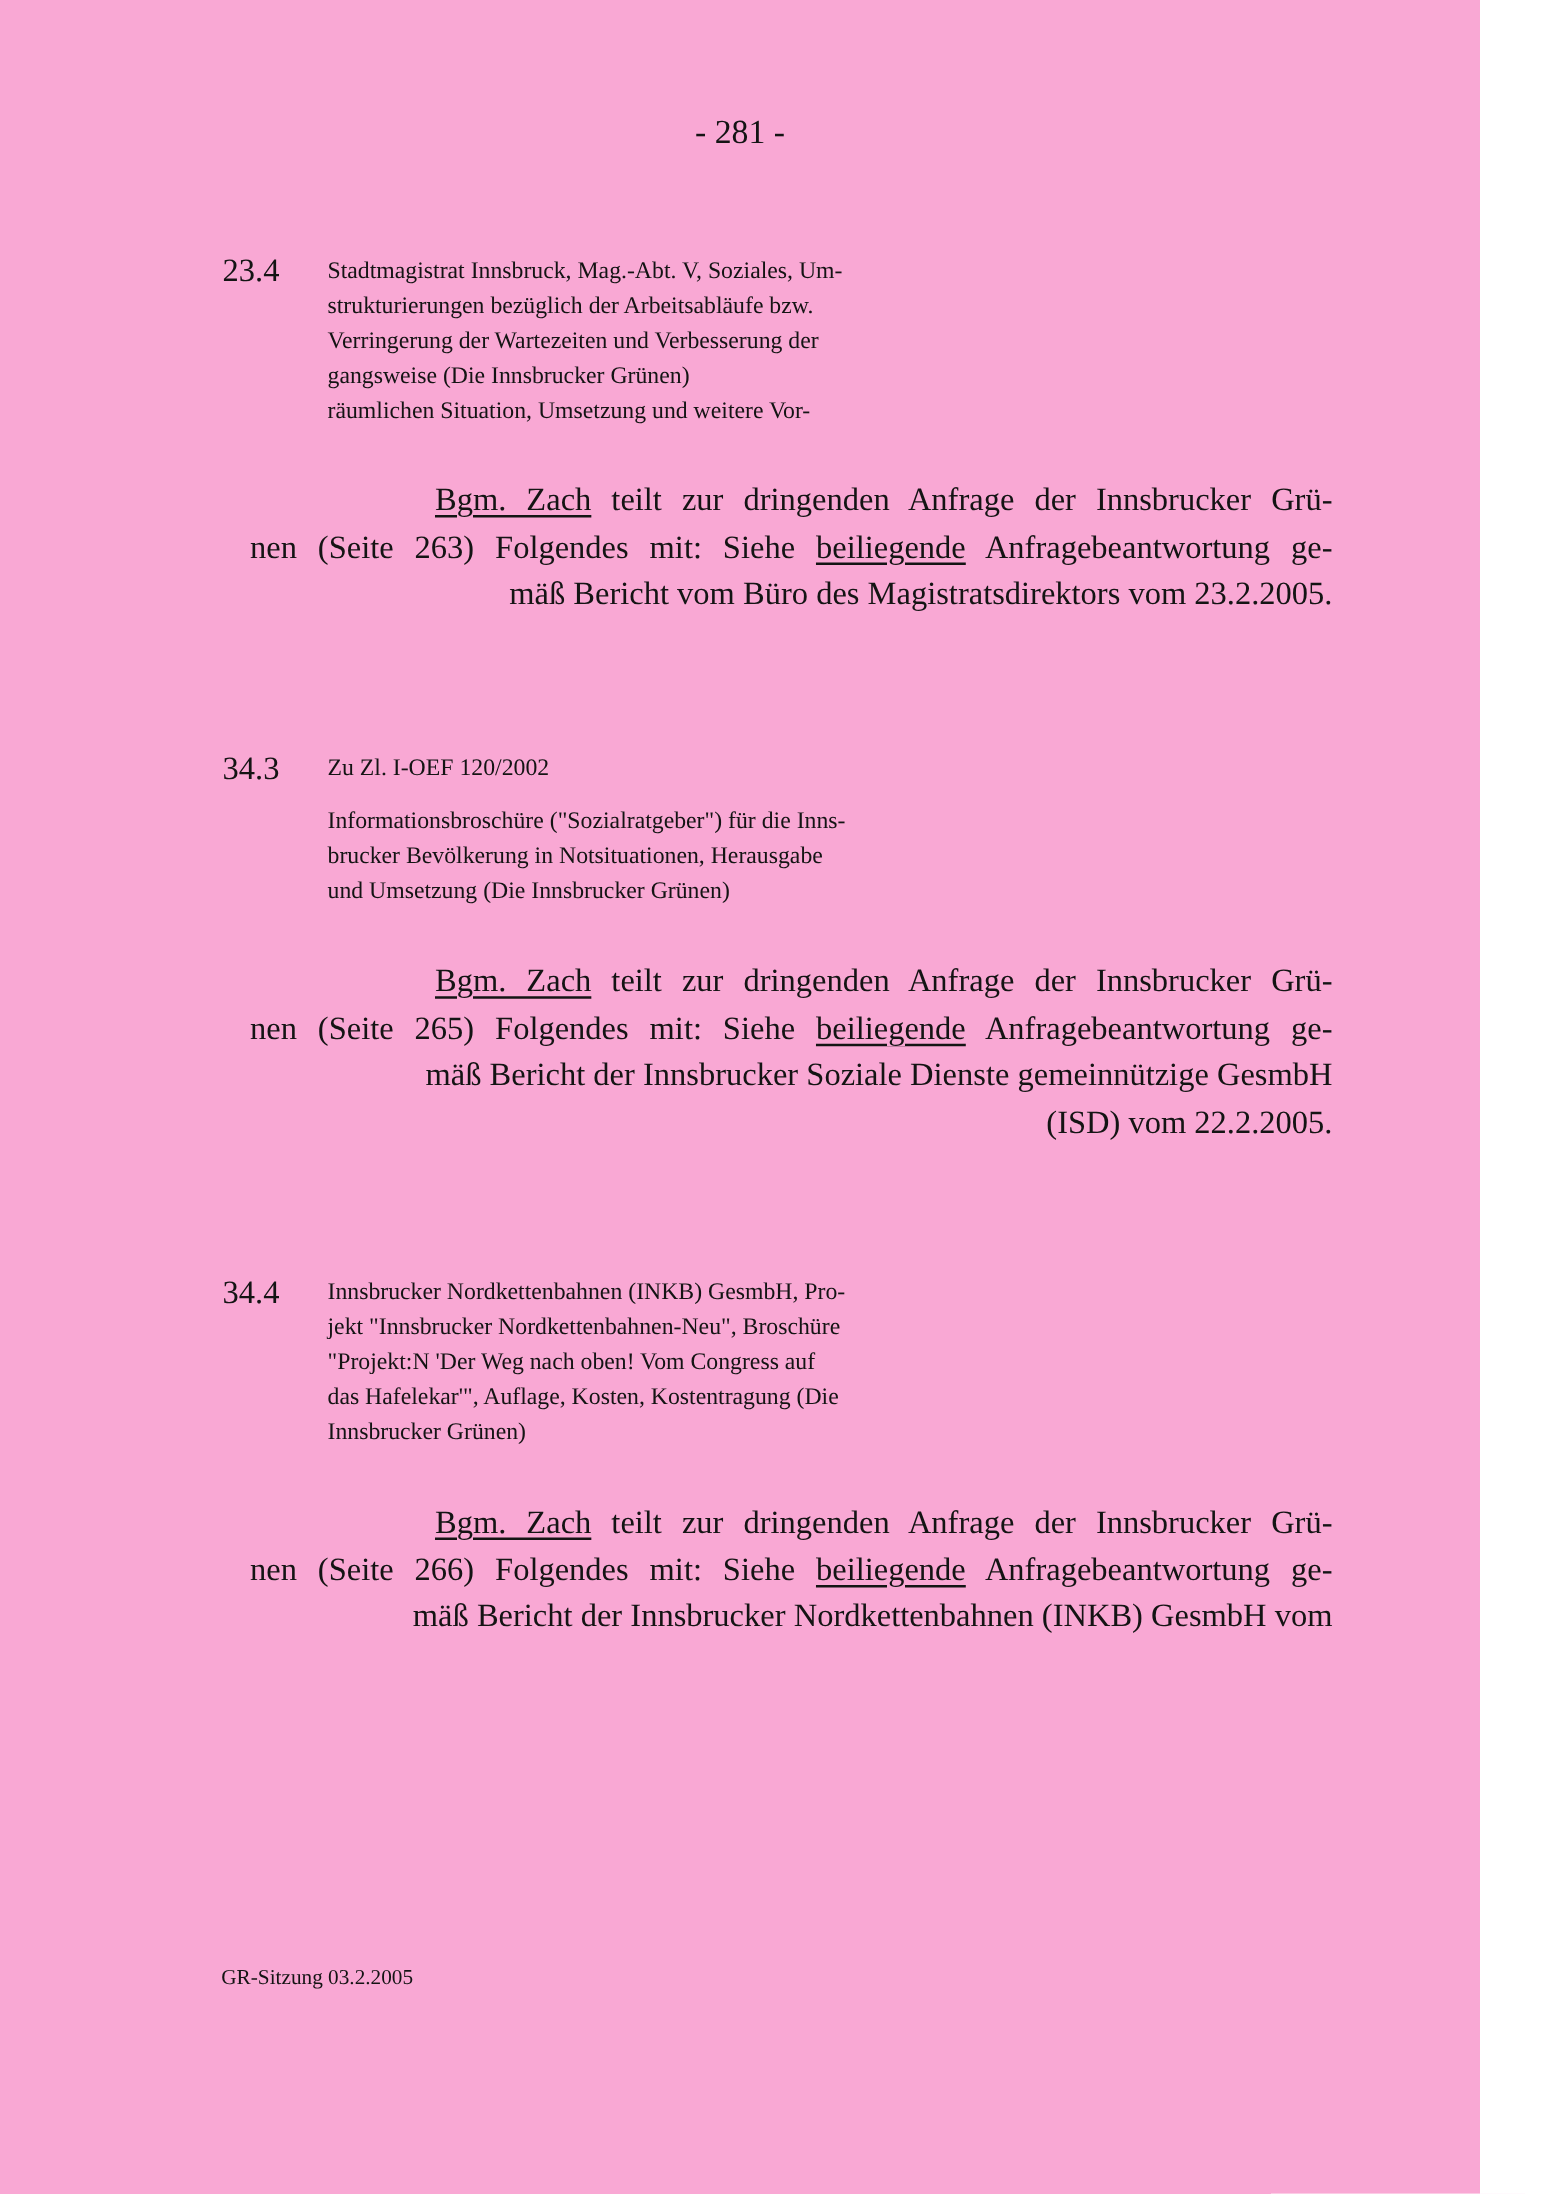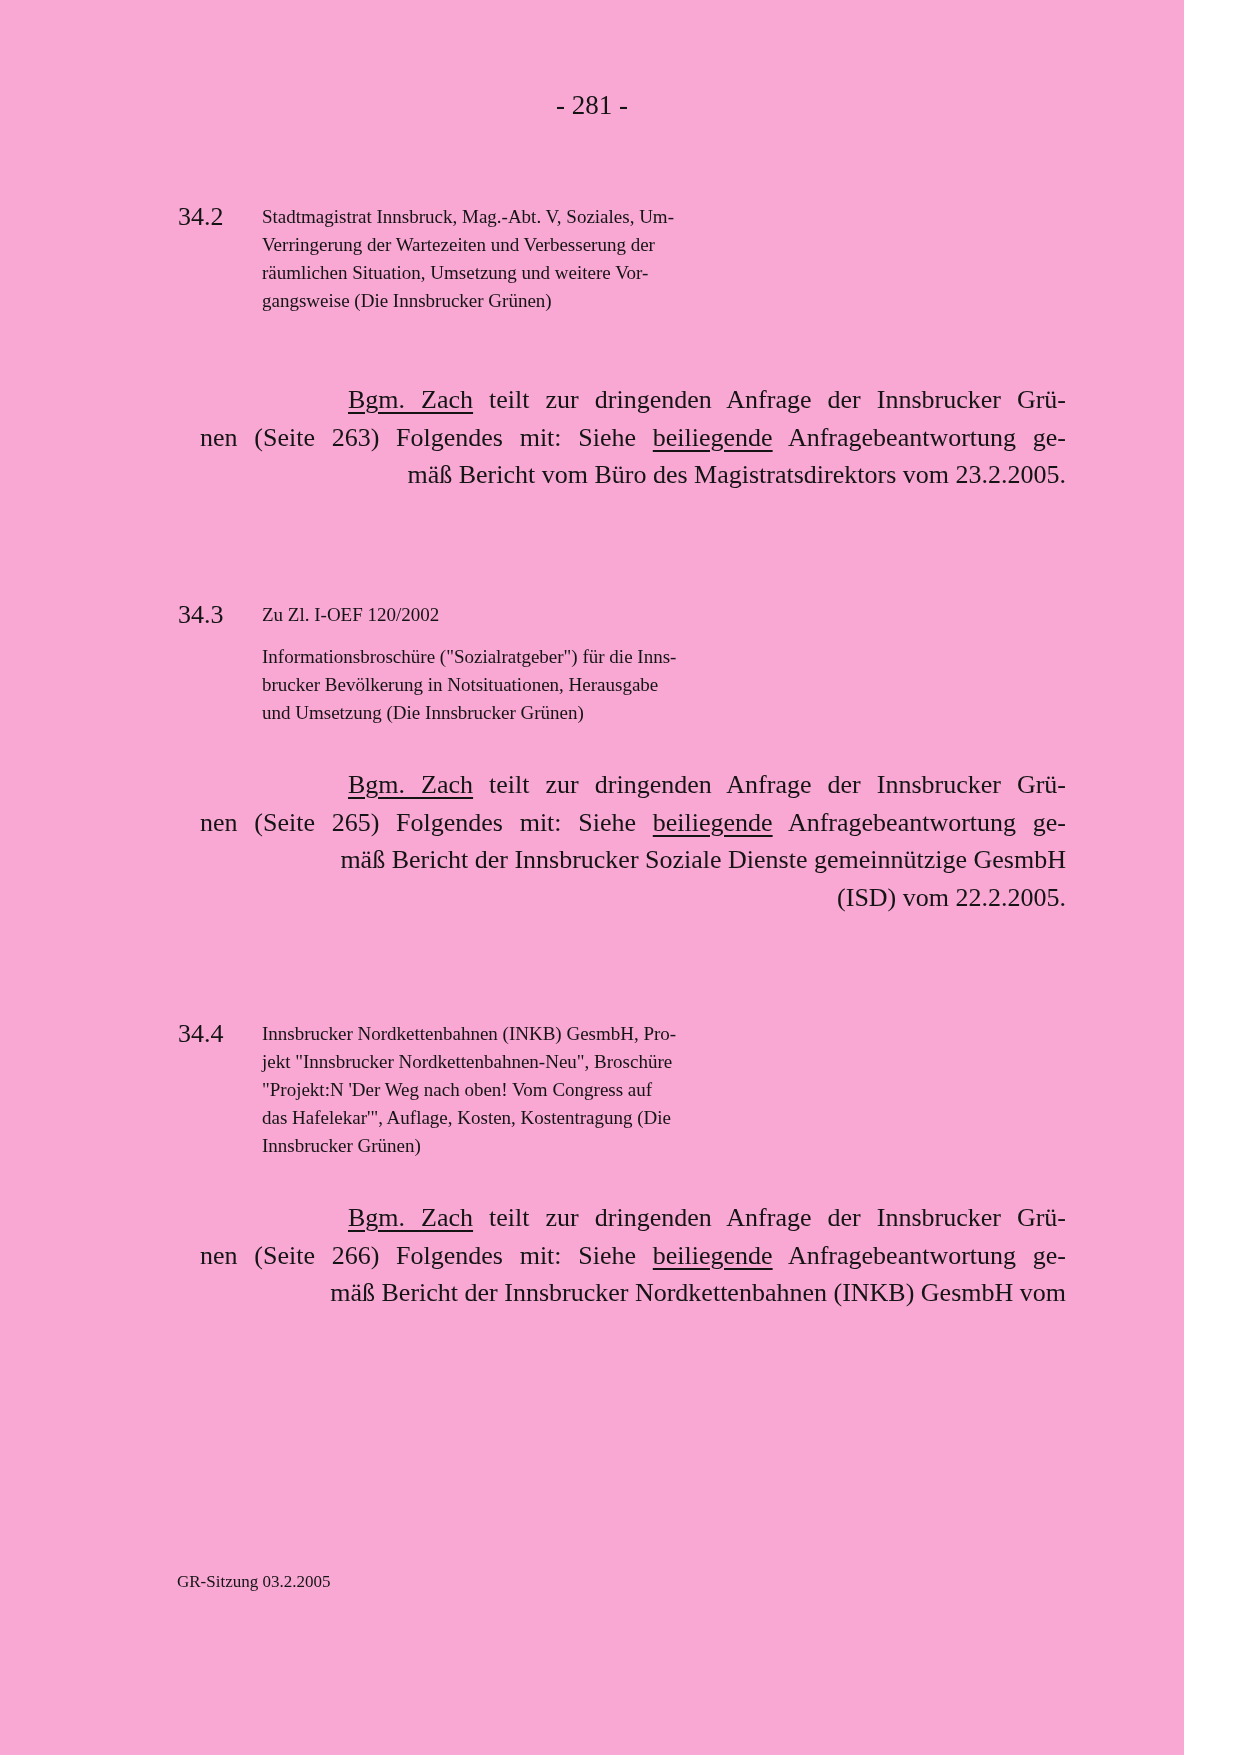--- a/index.html
+++ b/index.html
@@ -81,26 +81,27 @@
   }
 </style>
 </head>
 <body>
 
 <div class="page">
 
   <div class="page-number">- 281 -</div>
 
   <div class="section" style="top:203px">
-    <div class="sec-num">34.2</div>
+    <div class="sec-num">23.4</div>
     <div class="sec-head">
       <div class="hline">Stadtmagistrat Innsbruck, Mag.-Abt. V, Soziales, Um-</div>
+      <div class="hline">strukturierungen bezüglich der Arbeitsabläufe bzw.</div>
       <div class="hline">Verringerung der Wartezeiten und Verbesserung der</div>
+      <div class="hline">gangsweise (Die Innsbrucker Grünen)</div>
       <div class="hline">räumlichen Situation, Umsetzung und weitere Vor-</div>
-      <div class="hline">gangsweise (Die Innsbrucker Grünen)</div>
     </div>
   </div>
 
   <div class="para" style="top:381px">
     <div class="pline just indent"><span class="u">Bgm. Zach</span><span> teilt zur dringenden Anfrage der Innsbrucker Grü-</span></div>
     <div class="pline just"><span>nen (Seite 263) Folgendes mit: Siehe </span><span class="u">beiliegende</span><span> Anfragebeantwortung ge-</span></div>
     <div class="pline"><span>mäß Bericht vom Büro des Magistratsdirektors vom 23.2.2005.</span></div>
   </div>
 
   <div class="section" style="top:601px">

